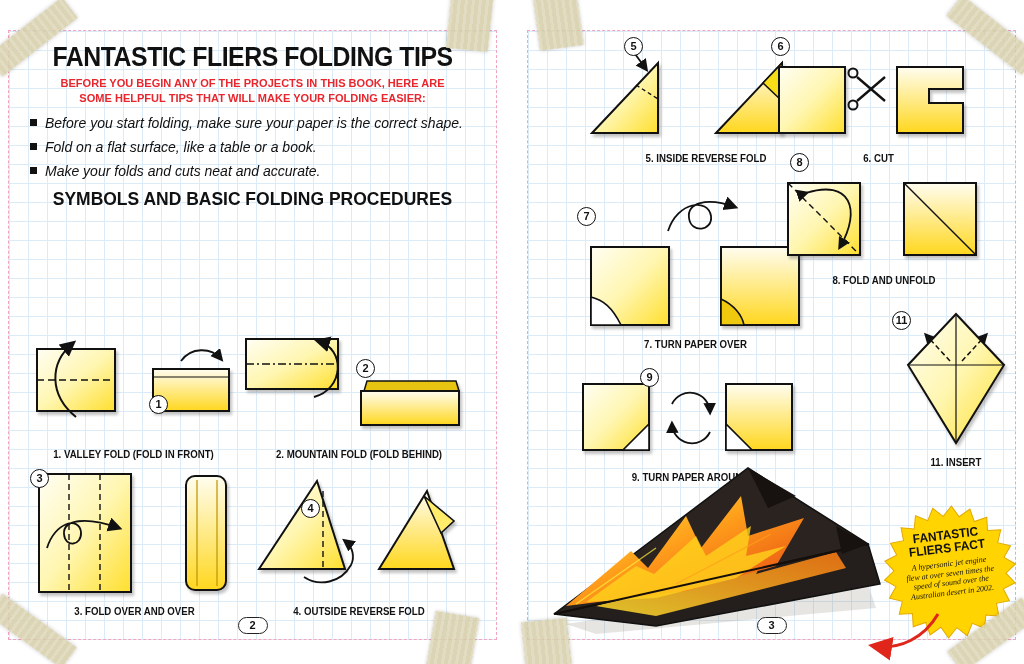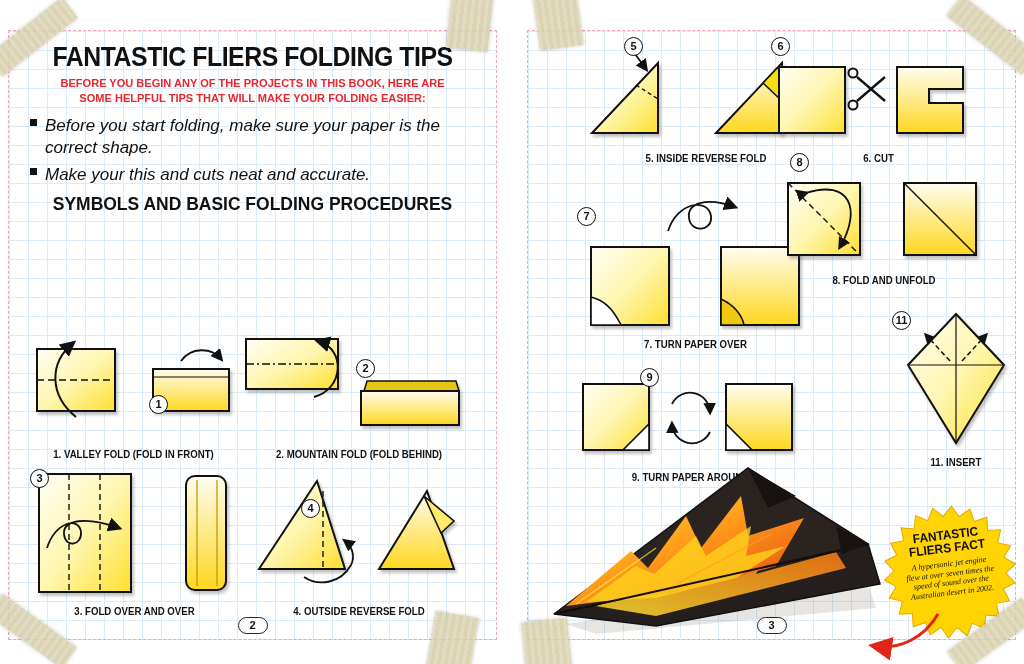--- a/index.html
+++ b/index.html
@@ -18,21 +18,21 @@
   }
   .page-left  { left:8px; }
   .page-right { left:527px; }
 
   
   .pl-title { margin:13px 6px 2px; text-align:center; font-weight:700; font-size:27px;
     line-height:1; transform:scaleX(.92); letter-spacing:-.5px; }
   .pl-sub { margin:5px 34px 9px; text-align:center; color:#e8262d; font-weight:700;
     font-size:11.5px; line-height:1.3; transform:scaleX(.96); }
   .tips { list-style:none; margin:2px 16px 0 20px; }
-  .tips li { position:relative; padding-left:16px; font-style:italic; font-size:17px;
+  .tips li { position:relative; padding-left:16px; font-style:italic; font-size:14px;
     line-height:1.28; margin-bottom:6px; }
   .tips li::before { content:""; position:absolute; left:1px; top:4px; width:7px; height:7px; background:#111; }
   .sec-head { margin:8px 0 3px; text-align:center; font-weight:700; font-size:19px;
     line-height:1; transform:scaleX(.92); }
   .sec-intro { margin:3px 52px; text-align:center; font-style:italic; font-size:12.5px; line-height:1.3; }
 
   
   .dg { position:absolute; }
   .dg svg { overflow:visible; display:block; }
   .paper { filter:drop-shadow(2.5px 3px 1.5px rgba(80,80,80,.35)); }
@@ -105,21 +105,22 @@
   </defs>
 </svg>
 
 <div class="spread">
 
   <div class="page page-left">
     <h1 class="pl-title">FANTASTIC FLIERS FOLDING TIPS</h1>
     <div class="pl-sub">BEFORE YOU BEGIN ANY OF THE PROJECTS IN THIS BOOK, HERE ARE SOME HELPFUL TIPS THAT WILL MAKE YOUR FOLDING EASIER:</div>
     <ul class="tips">
       <li>Before you start folding, make sure your paper is the correct shape.</li>
-      <li>Make your this and cuts neat and accurate.</li>
+      <li>Fold on a flat surface, like a table or a book.</li>
+      <li>Make your folds and cuts neat and accurate.</li>
     </ul>
     <h2 class="sec-head">SYMBOLS AND BASIC FOLDING PROCEDURES</h2>
 
     <div class="dg" style="left:22px; top:302px; width:205px; height:128px;">
       <svg width="205" height="105" viewBox="0 0 205 105">
         <g class="paper">
             <rect x="6" y="16" width="78" height="62" fill="url(#gp)" stroke="#111" stroke-width="2"></rect>
           </g>
         <line x1="6" y1="47" x2="84" y2="47" stroke="#111" stroke-width="1.5" stroke-dasharray="7 4"></line>
         <path d="M45,84 C 18,62 18,30 42,10" fill="none" stroke="#111" stroke-width="2" marker-end="url(#ar)"></path>

